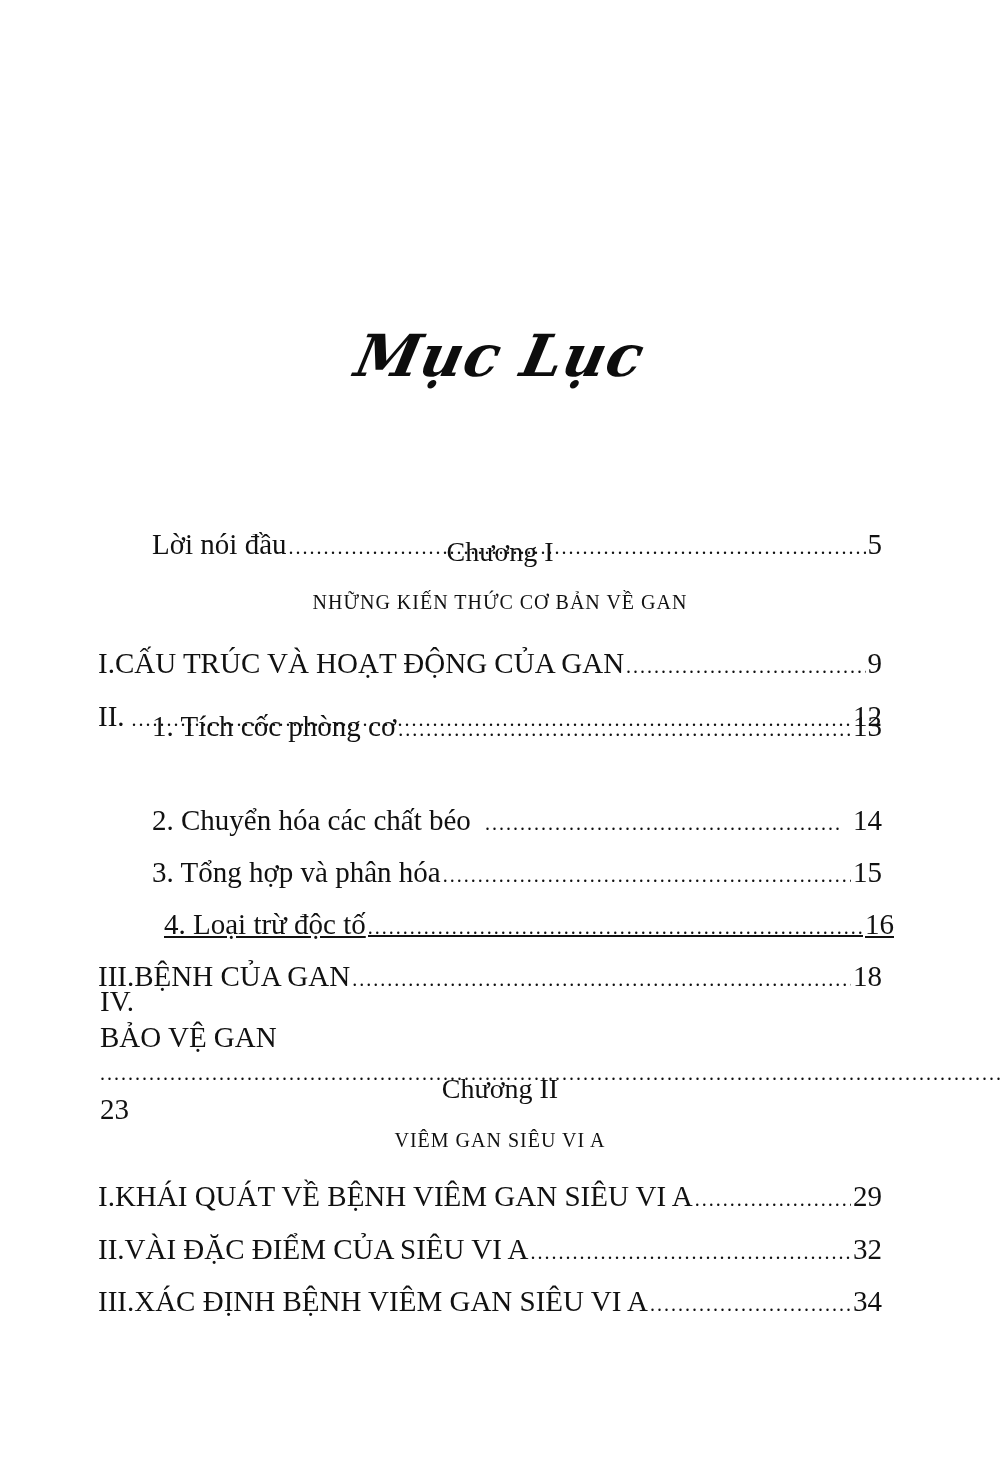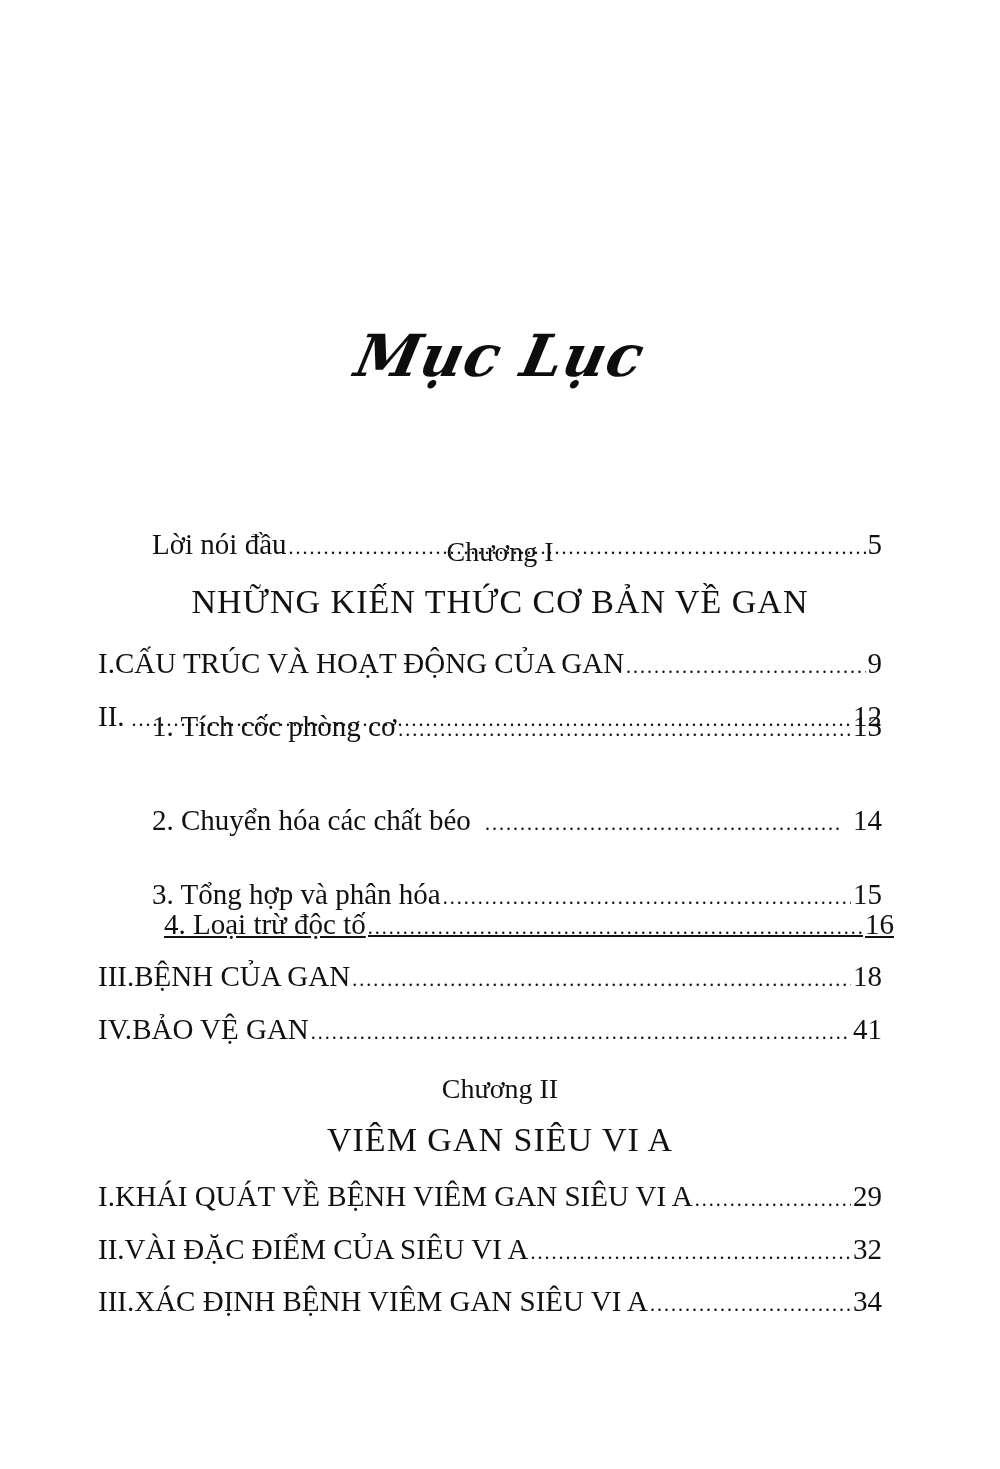--- a/index.html
+++ b/index.html
@@ -51,21 +51,21 @@
   }
   .line .dots::before {
     content: "....................................................................................................................................................................................";
   }
   .line .page { flex: 0 0 auto; text-align: right; }
   .heading {
     position: absolute;
     left: 0;
     width: 1000px;
     text-align: center;
-    font-size: 34px;
+    font-size: 20px;
     line-height: 36px;
     letter-spacing: 1px;
   }
   .chapter { font-size: 28px; letter-spacing: 0; }
 </style>
 </head>
 <body>
 
 <div>
 
@@ -98,44 +98,44 @@
     <span class="dots"></span>
     <span class="page">13</span>
   </div>
 
   <div class="line" style="left:152px; width:730px; top:802px;gap:12px;">
     <span class="label">2. Chuyển hóa các chất béo</span>
     <span class="dots"></span>
     <span class="page">14</span>
   </div>
 
-  <div class="line" style="left:152px; width:730px; top:854px;margin-top:22px;">
+  <div class="line" style="left:152px; width:730px; top:854px;">
     <span class="label">3. Tổng hợp và phân hóa</span>
     <span class="dots"></span>
     <span class="page">15</span>
   </div>
 
   <div class="line" style="left:164px; width:730px; top:906px;text-decoration:underline;">
     <span class="label">4. Loại trừ độc tố</span>
     <span class="dots"></span>
     <span class="page">16</span>
   </div>
 
   <div class="line" style="left:98px; width:784px; top:958px;">
     <span class="num">III.</span>
     <span class="label">BỆNH CỦA GAN</span>
     <span class="dots"></span>
     <span class="page">18</span>
   </div>
 
-  <div class="line" style="left:98px; width:784px; top:1011px;">
+  <div class="line" style="left:98px; width:784px; top:983px;flex-direction:column;">
     <span class="num">IV.</span>
     <span class="label">BẢO VỆ GAN</span>
     <span class="dots"></span>
-    <span class="page">41</span>
+    <span class="page">23</span>
   </div>
 
   <div class="heading chapter" style="top:1071px;">Chương II</div>
   <div class="heading" style="top:1122px;">VIÊM GAN SIÊU VI A</div>
 
   <div class="line" style="left:98px; width:784px; top:1178px;">
     <span class="num">I.</span>
     <span class="label">KHÁI QUÁT VỀ BỆNH VIÊM GAN SIÊU VI A</span>
     <span class="dots"></span>
     <span class="page">29</span>

